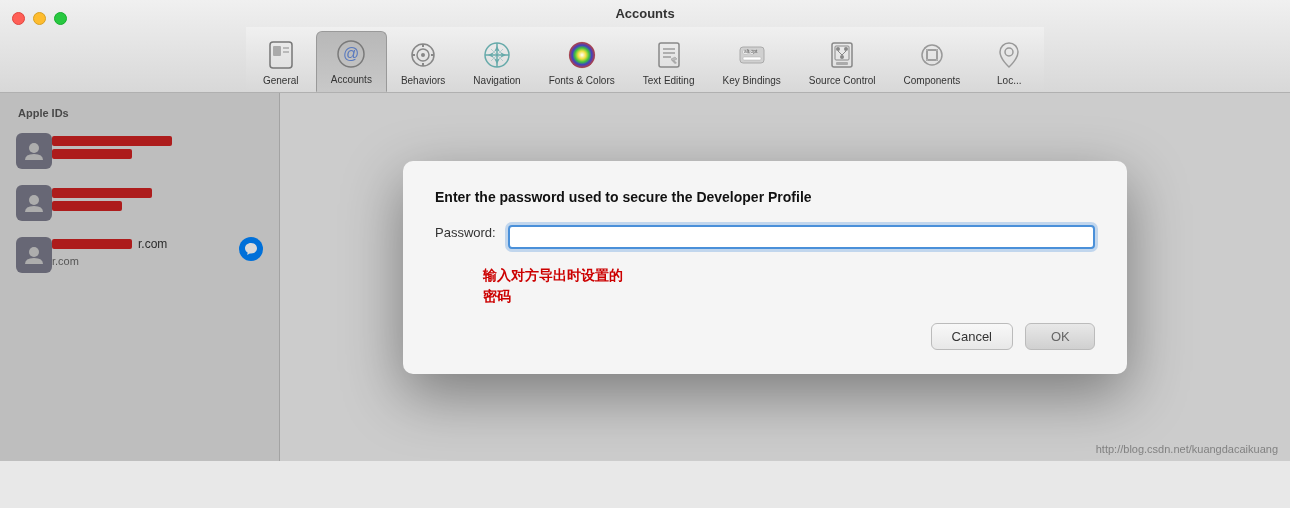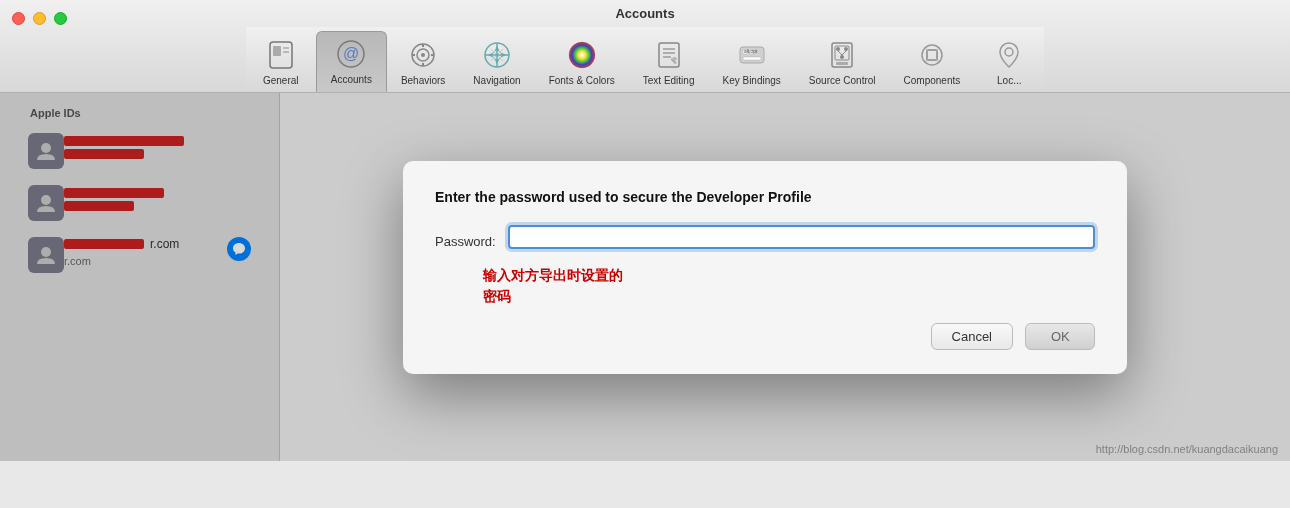--- a/index.html
+++ b/index.html
@@ -102,21 +102,21 @@
       height: calc(508px - 140px);
       background: #f0f0f0;
       position: relative;
     }
 
     
     .sidebar {
       width: 280px;
       background: #e0e0e0;
       border-right: 1px solid #c0c0c0;
-      padding: 10px 16px;
+      padding: 10px 4px;
       overflow: hidden;
     }
 
     .sidebar-section-title {
       font-size: 11px;
       font-weight: 600;
       color: #555;
       padding: 4px 14px 6px 14px;
       text-transform: none;
     }
@@ -184,21 +184,21 @@
 
     .dialog-title {
       font-size: 14px;
       font-weight: 600;
       color: #111;
       margin-bottom: 20px;
     }
 
     .dialog-row {
       display: flex;
-      align-items: flex-end;
+      align-items: flex-start;
       gap: 12px;
       margin-bottom: 16px;
     }
 
     .dialog-label {
       font-size: 13px;
       color: #333;
       font-weight: 400;
       white-space: nowrap;
     }

